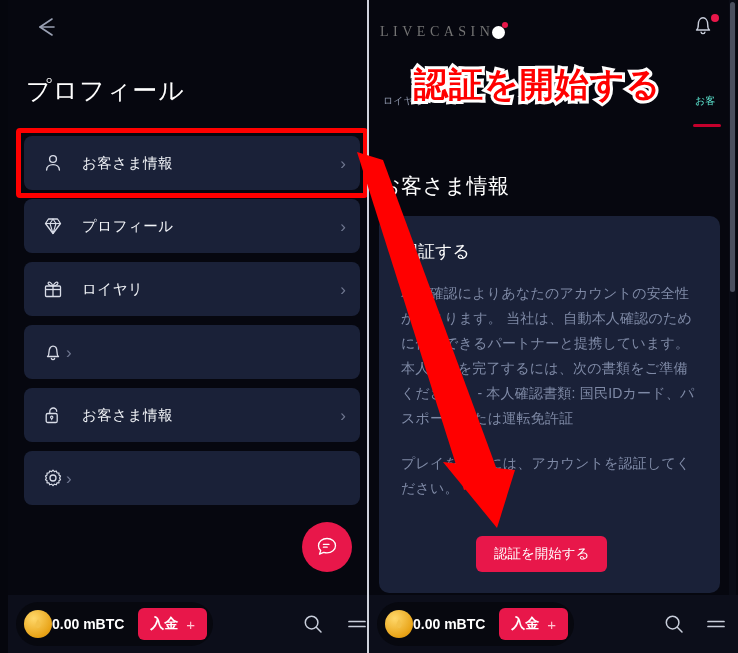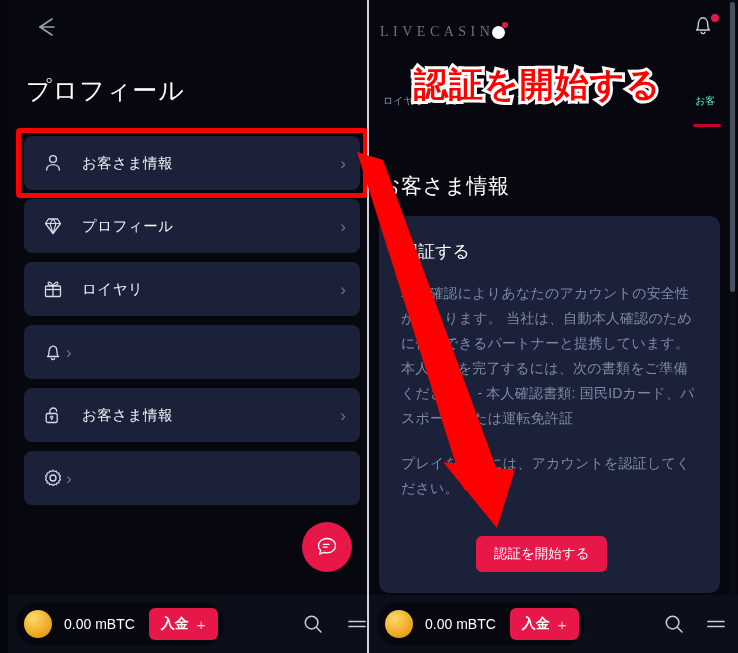--- a/index.html
+++ b/index.html
@@ -85,22 +85,22 @@
     display: flex; align-items: center; padding: 0 6px 0 8px;
     flex: 0 0 auto;
   }
   .coin {
     width: 28px; height: 28px; border-radius: 50%;
     background: radial-gradient(circle at 35% 30%, #ffd86b, #e8a317 70%, #c4860c);
     display: flex; align-items: center; justify-content: center;
     flex: 0 0 28px;
   }
   .balance-amt {
-    margin-left: 12px; margin-right: 14px;
-    font-size: 14px; font-weight: normal; color: #ffffff; white-space: nowrap;
+    margin-right: 14px;
+    font-size: 14px; font-weight: bold; color: #ffffff; white-space: nowrap;
   }
   .deposit-btn {
     height: 32px; border-radius: 6px; background: #e8174a;
     color: #fff; font-size: 14px; font-weight: bold;
     display: flex; align-items: center; padding: 12px 12px;
     border: none; cursor: pointer; white-space: nowrap;
     font-family: inherit;
   }
   .deposit-plus { margin-left: 8px; font-size: 15px; font-weight: 400; color: #ffc6d2; }
   .bb-icon {

